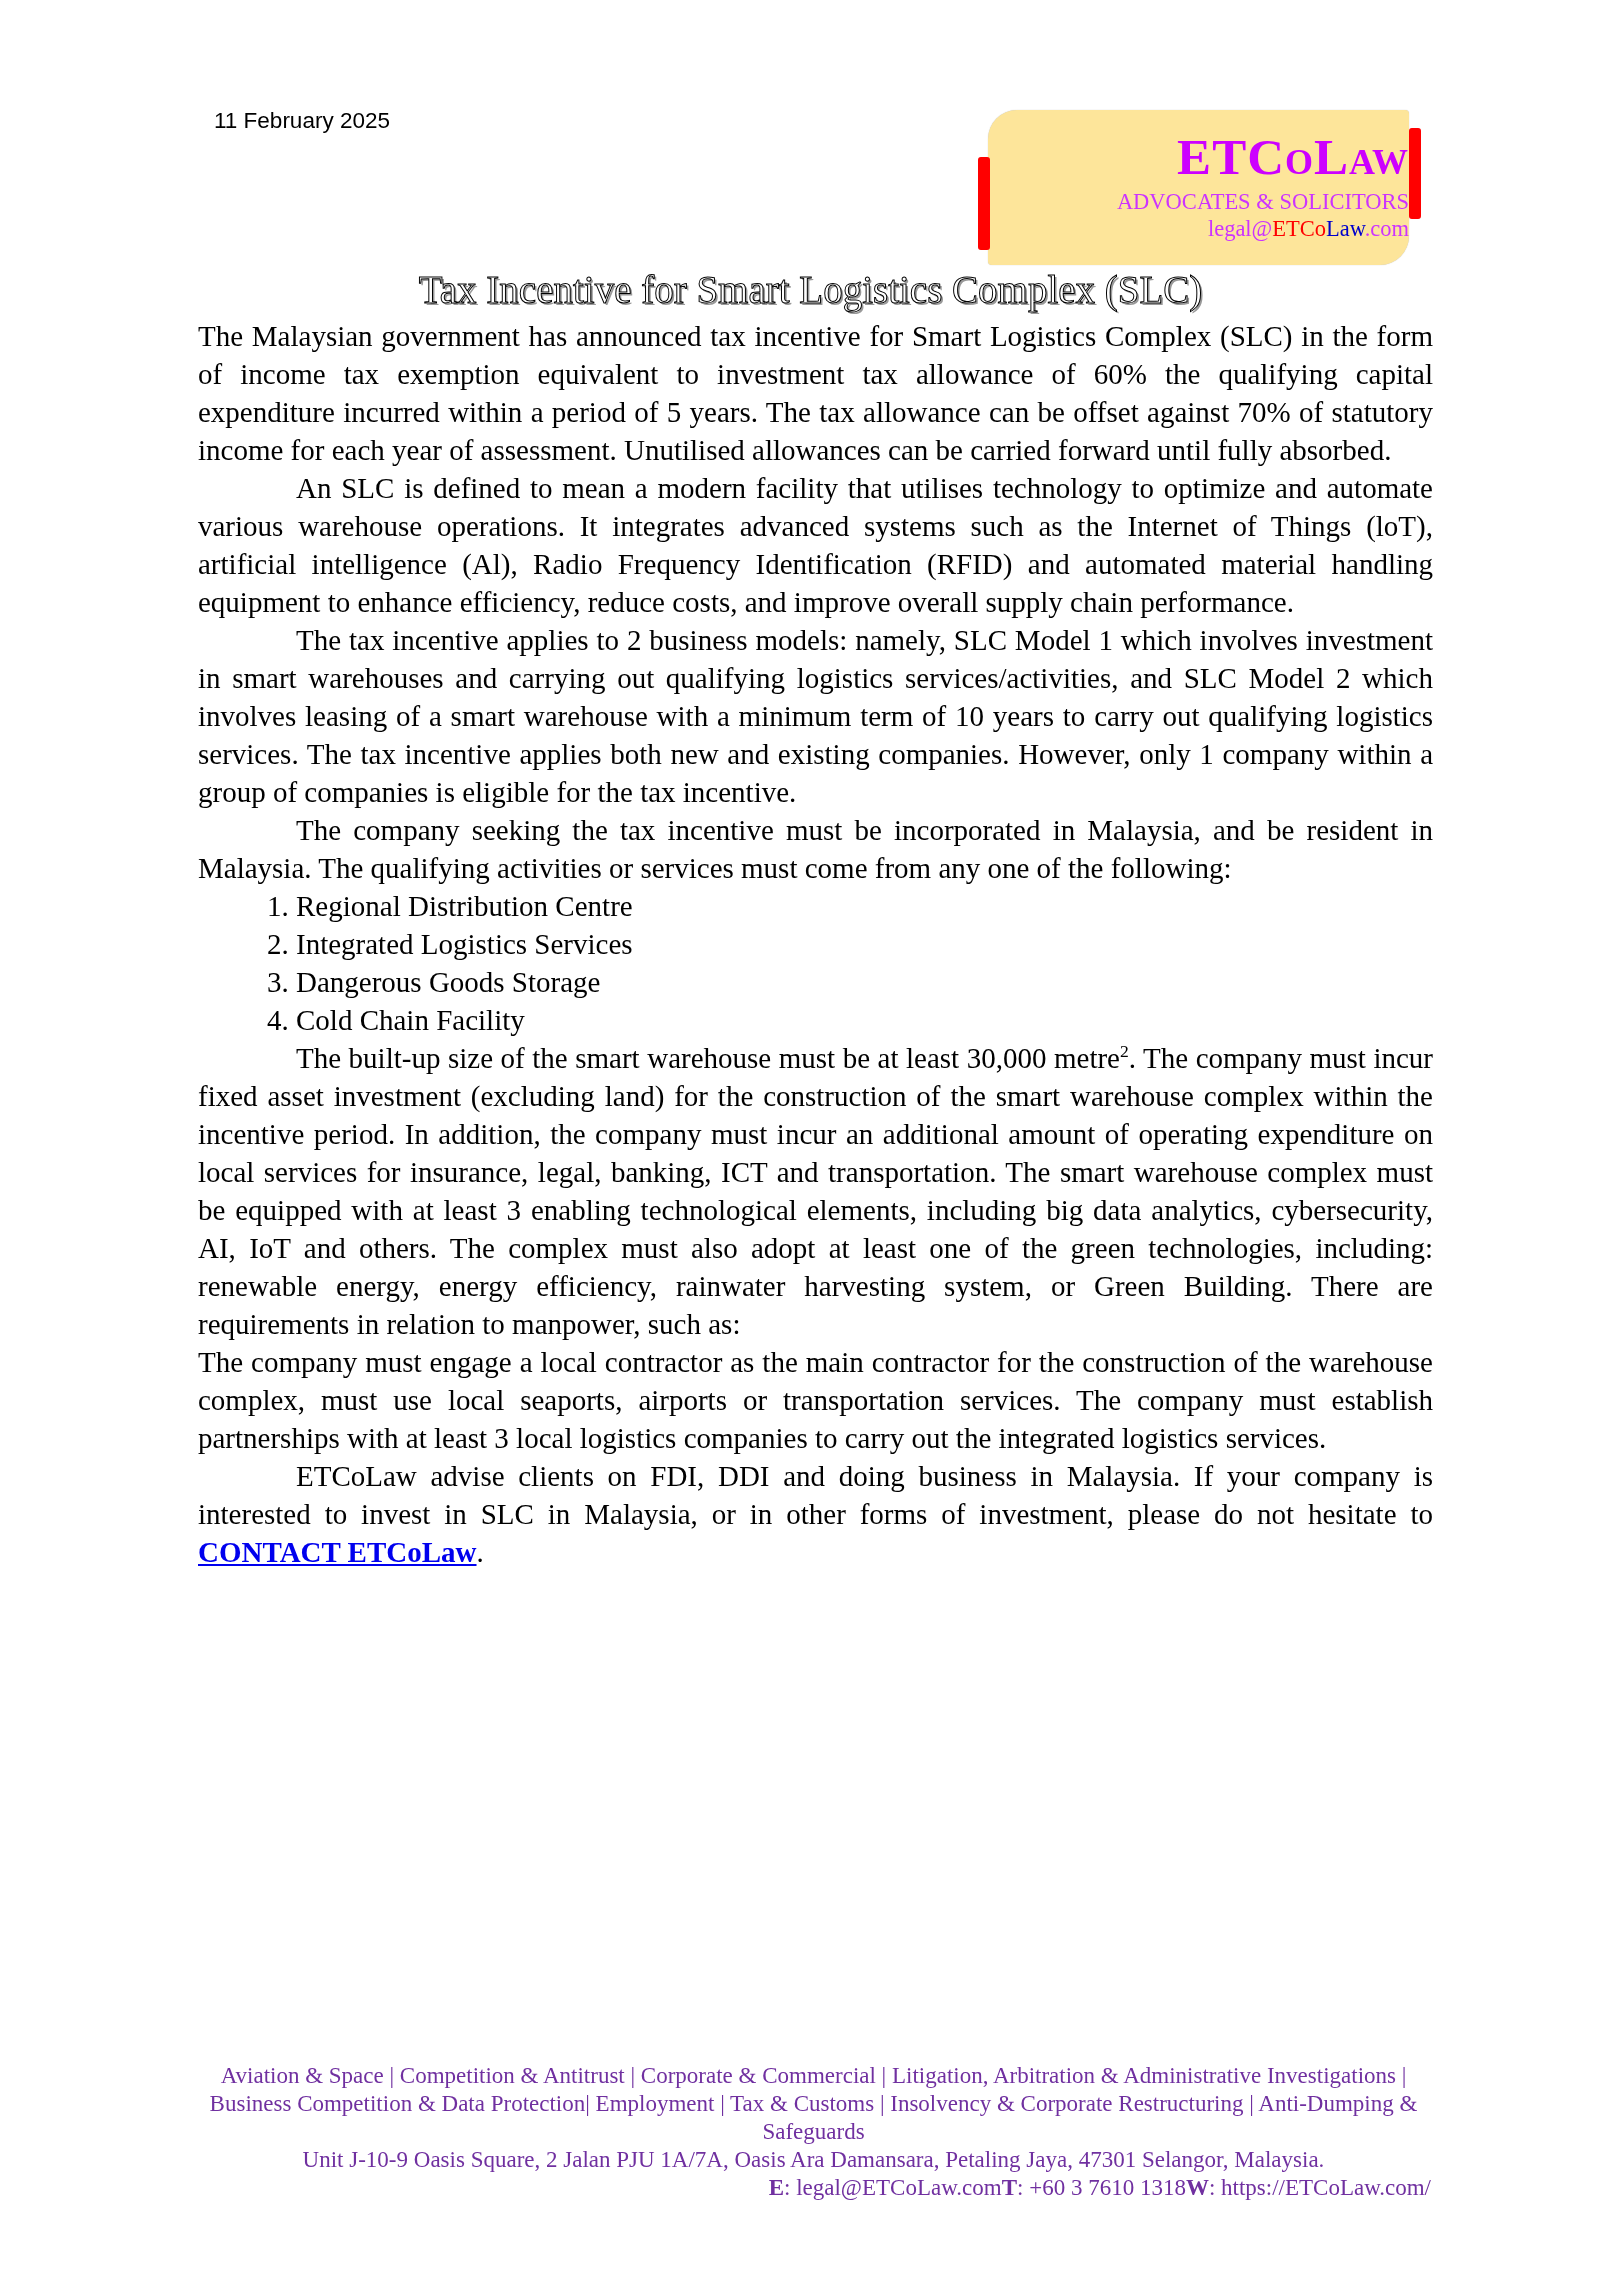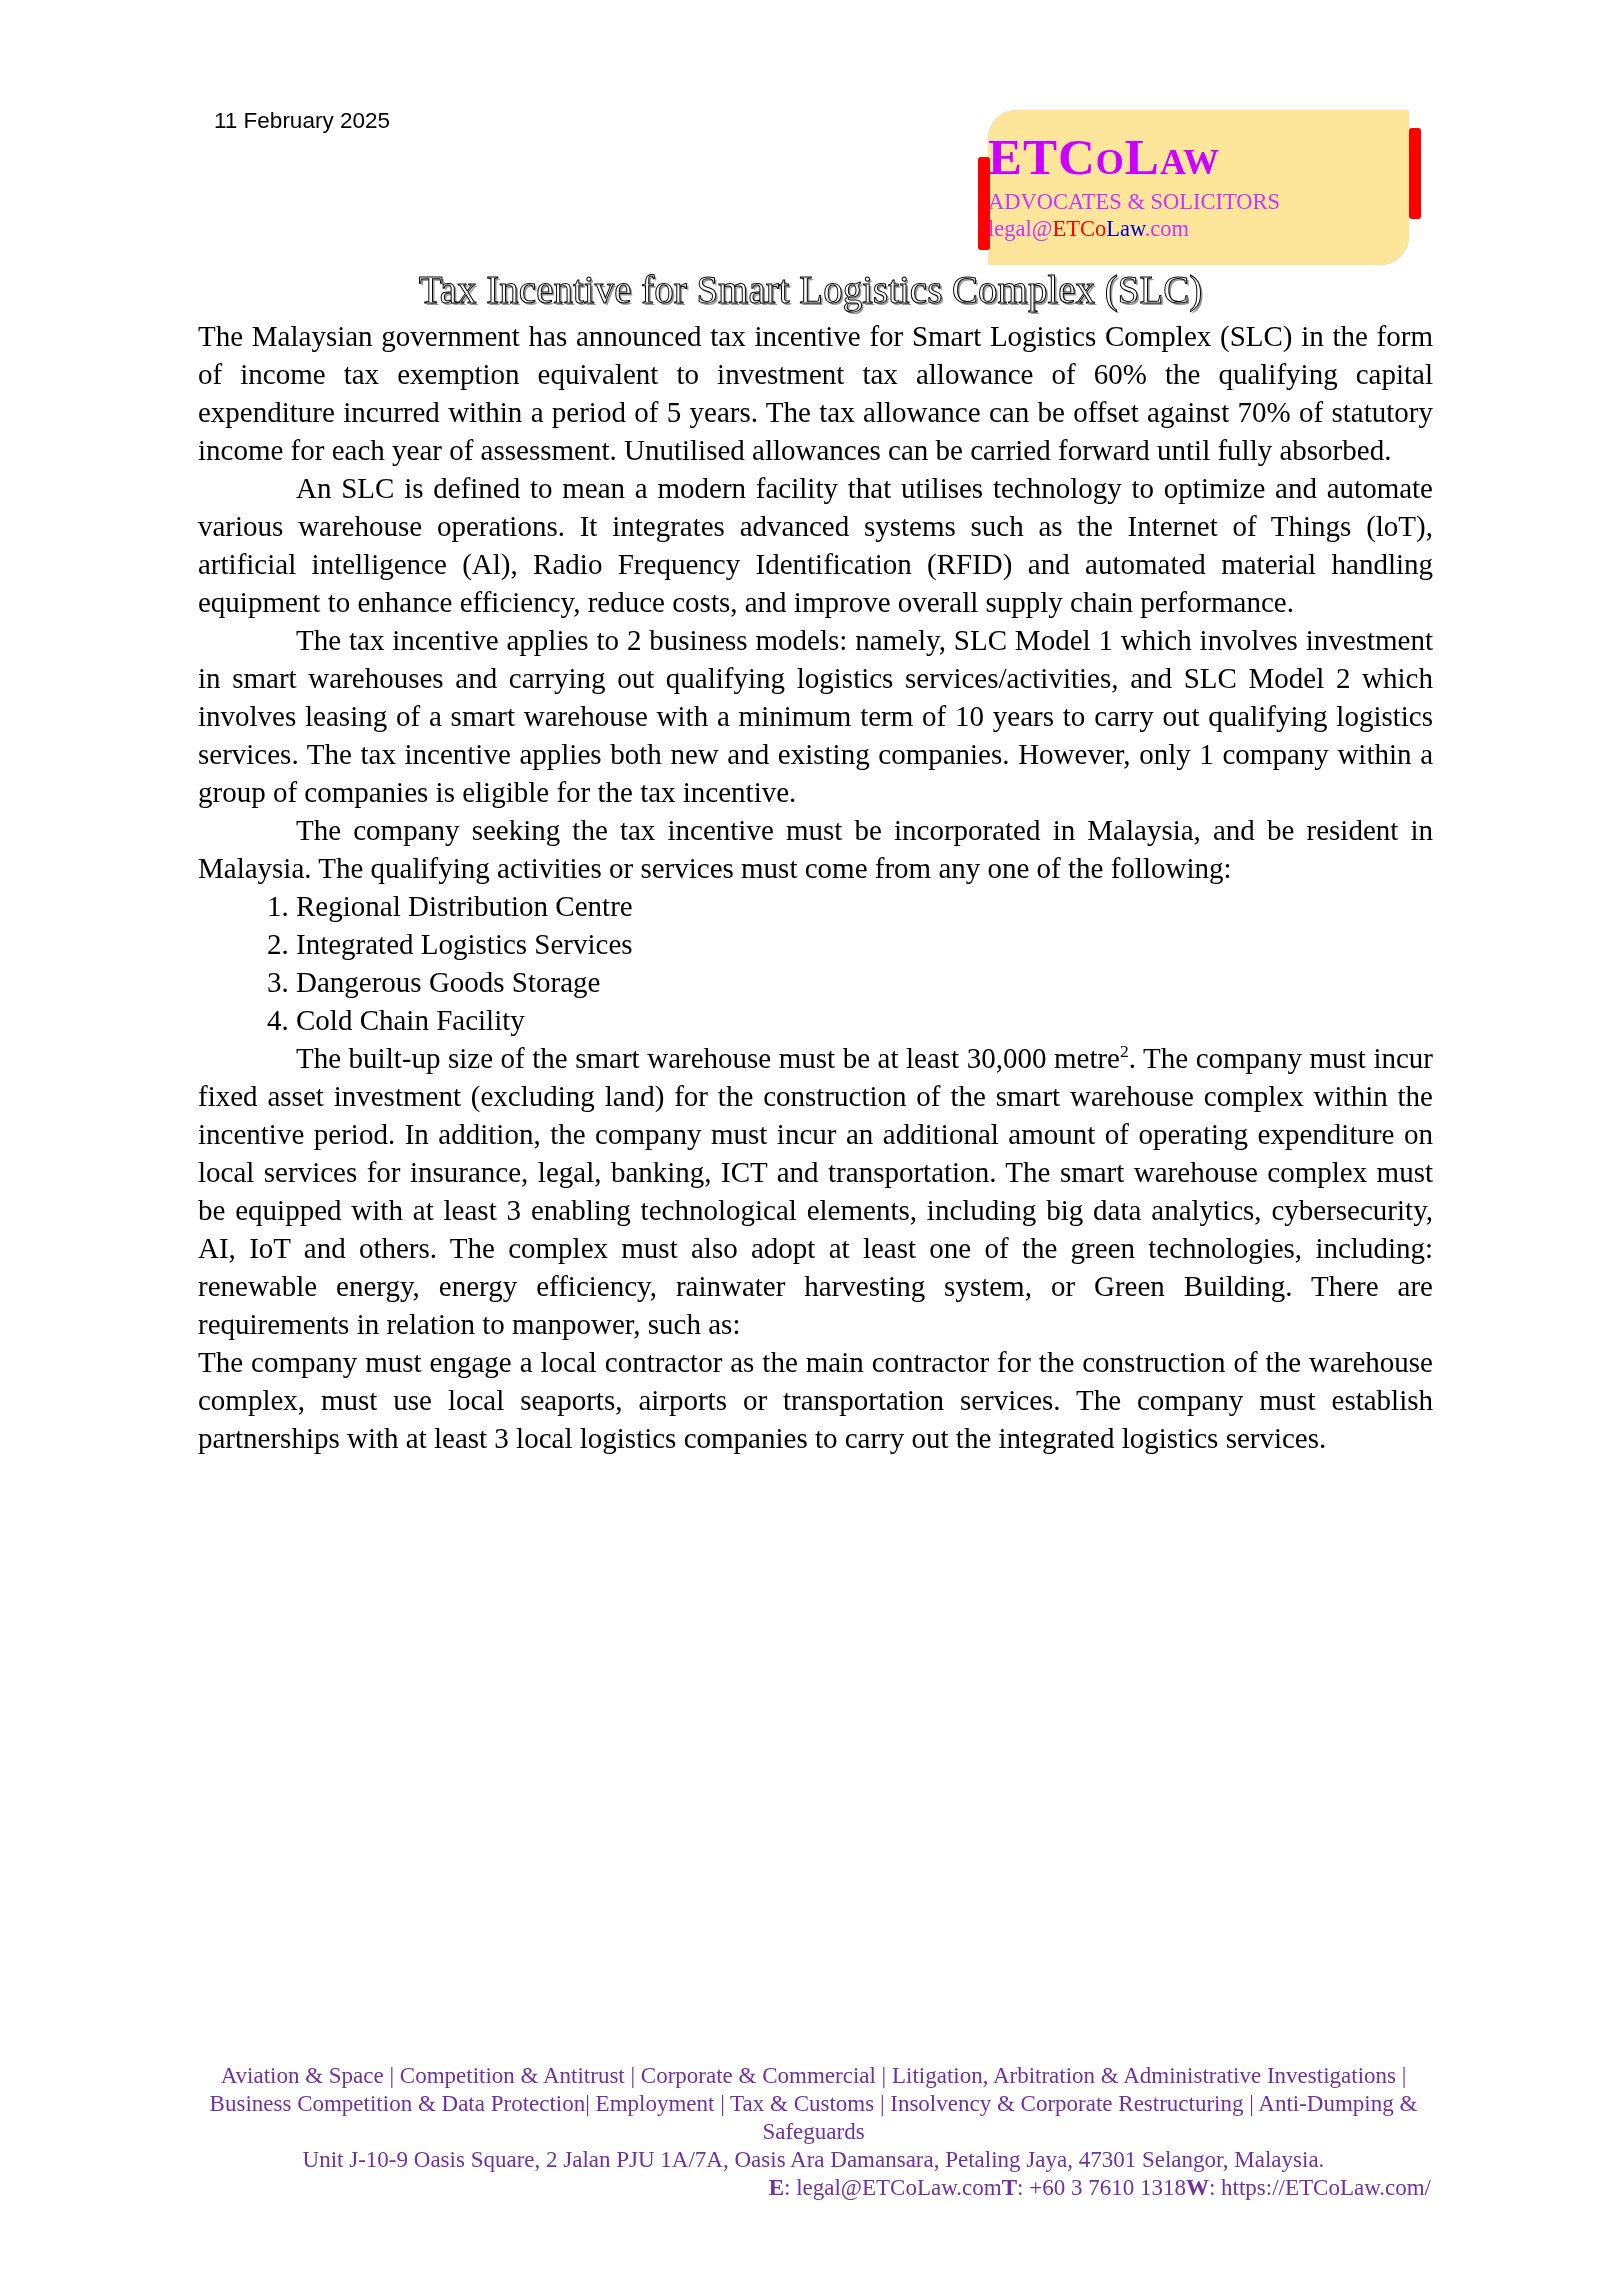--- a/index.html
+++ b/index.html
@@ -1,20 +1,20 @@
 <!DOCTYPE html>
 <html><head>
 <meta charset="utf-8">
 <style>
   html, body { margin: 0; padding: 0; background: #ffffff; }
   body { width: 1621px; height: 2293px; position: relative; overflow: hidden; font-family: "Liberation Serif", serif; color: #000; }
 
   .date { position: absolute; left: 214px; top: 108px; font-family: "Liberation Sans", sans-serif; font-size: 22.5px; }
 
-  .logo { position: absolute; left: 988px; top: 110px; width: 421px; height: 155px; background: #fde59a; border-radius: 29px 3.9px 29px 3.9px; box-shadow: 0 0 1px #bbb; text-align: left; }
+  .logo { position: absolute; left: 988px; top: 110px; width: 421px; height: 155px; background: #fde59a; border-radius: 29px 3.9px 29px 3.9px; box-shadow: 0 0 1px #bbb; text-align: right; }
   .logo .bar { position: absolute; width: 11.8px; background: #ff0000; border-radius: 2.9px; }
   .logo .bar.left { left: -9.8px; top: 47px; height: 93px; }
   .logo .bar.right { right: -11.8px; top: 17.6px; height: 91px; }
   .logo .name { margin-top: 19.6px; font-size: 51px; font-weight: bold; color: #cc00ff; letter-spacing: 1px; line-height: 55px; font-variant: small-caps; }
   .logo .sub { font-size: 22.5px; color: #cc33ff; line-height: 27.4px; margin-top: 3px; }
   .logo .mail { font-size: 22.5px; line-height: 27.4px; color: #cc33ff; }
   .logo .mail .red { color: #ff0000; }
   .logo .mail .blue { color: #0000cc; }
 
   .title { position: absolute; left: 0; width: 1621px; top: 267px; text-align: center; font-size: 39px; color: #fff; -webkit-text-stroke: 1px #000; text-shadow: 2px 2px 0 #999; }
@@ -55,20 +55,21 @@
   <p class="indent">The tax incentive applies to 2 business models: namely, SLC Model 1 which involves investment in smart warehouses and carrying out qualifying logistics services/activities, and SLC Model 2 which involves leasing of a smart warehouse with a minimum term of 10 years to carry out qualifying logistics services. The tax incentive applies both new and existing companies. However, only 1 company within a group of companies is eligible for the tax incentive.</p>
   <p class="indent">The company seeking the tax incentive must be incorporated in Malaysia, and be resident in Malaysia. The qualifying activities or services must come from any one of the following:</p>
   <ol>
     <li>Regional Distribution Centre</li>
     <li>Integrated Logistics Services</li>
     <li>Dangerous Goods Storage</li>
     <li>Cold Chain Facility</li>
   </ol>
   <p class="indent"><span>The built-up size of the smart warehouse must be at least 30,000 metre</span><sup>2</sup><span>. The company must incur fixed asset investment (excluding land) for the construction of the smart warehouse complex within the incentive period. In addition, the company must incur an additional amount of operating expenditure on local services for insurance, legal, banking, ICT and transportation. The smart warehouse complex must be equipped with at least 3 enabling technological elements, including big data analytics, cybersecurity, AI, IoT and others. The complex must also adopt at least one of the green technologies, including: renewable energy, energy efficiency, rainwater harvesting system, or Green Building. There are requirements in relation to manpower, such as:</span></p>
   <p>The company must engage a local contractor as the main contractor for the construction of the warehouse complex, must use local seaports, airports or transportation services. The company must establish partnerships with at least 3 local logistics companies to carry out the integrated logistics services.</p>
+  <p class="indent"><span>ETCoLaw advise clients on FDI, DDI and doing business in Malaysia. If your company is interested to invest in SLC in Malaysia, or in other forms of investment, please do not hesitate to </span><a href="#">CONTACT ETCoLaw</a><span>.</span></p>
 </div>
 
 <div class="footer">
   <div>Aviation &amp; Space | Competition &amp; Antitrust | Corporate &amp; Commercial | Litigation, Arbitration &amp; Administrative Investigations | Business Competition &amp; Data Protection| Employment | Tax &amp; Customs | Insolvency &amp; Corporate Restructuring | Anti-Dumping &amp; Safeguards</div>
   <div class="addr">Unit J-10-9 Oasis Square, 2 Jalan PJU 1A/7A, Oasis Ara Damansara, Petaling Jaya, 47301 Selangor, Malaysia.</div>
   <div class="contacts">
     <span><b>E</b><span>: legal@ETCoLaw.com</span></span>
     <span><b>T</b><span>: +60 3 7610 1318</span></span>
     <span><b>W</b><span>: https://ETCoLaw.com/</span></span>
   </div>

